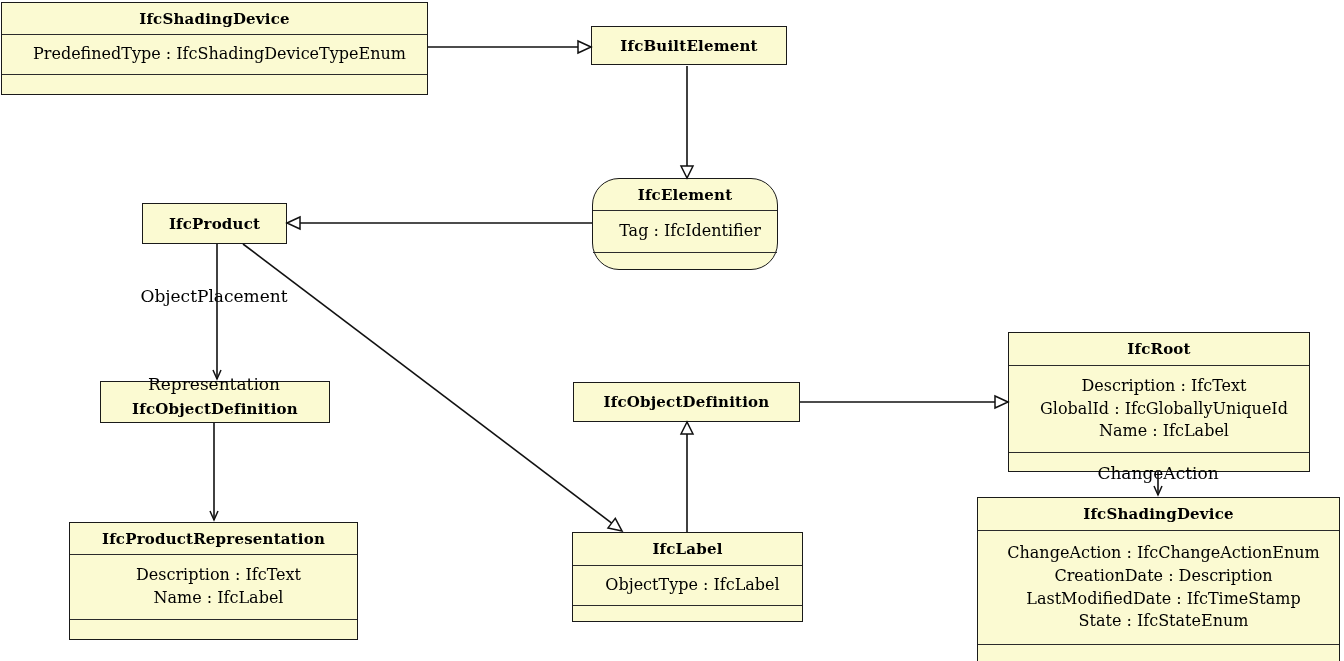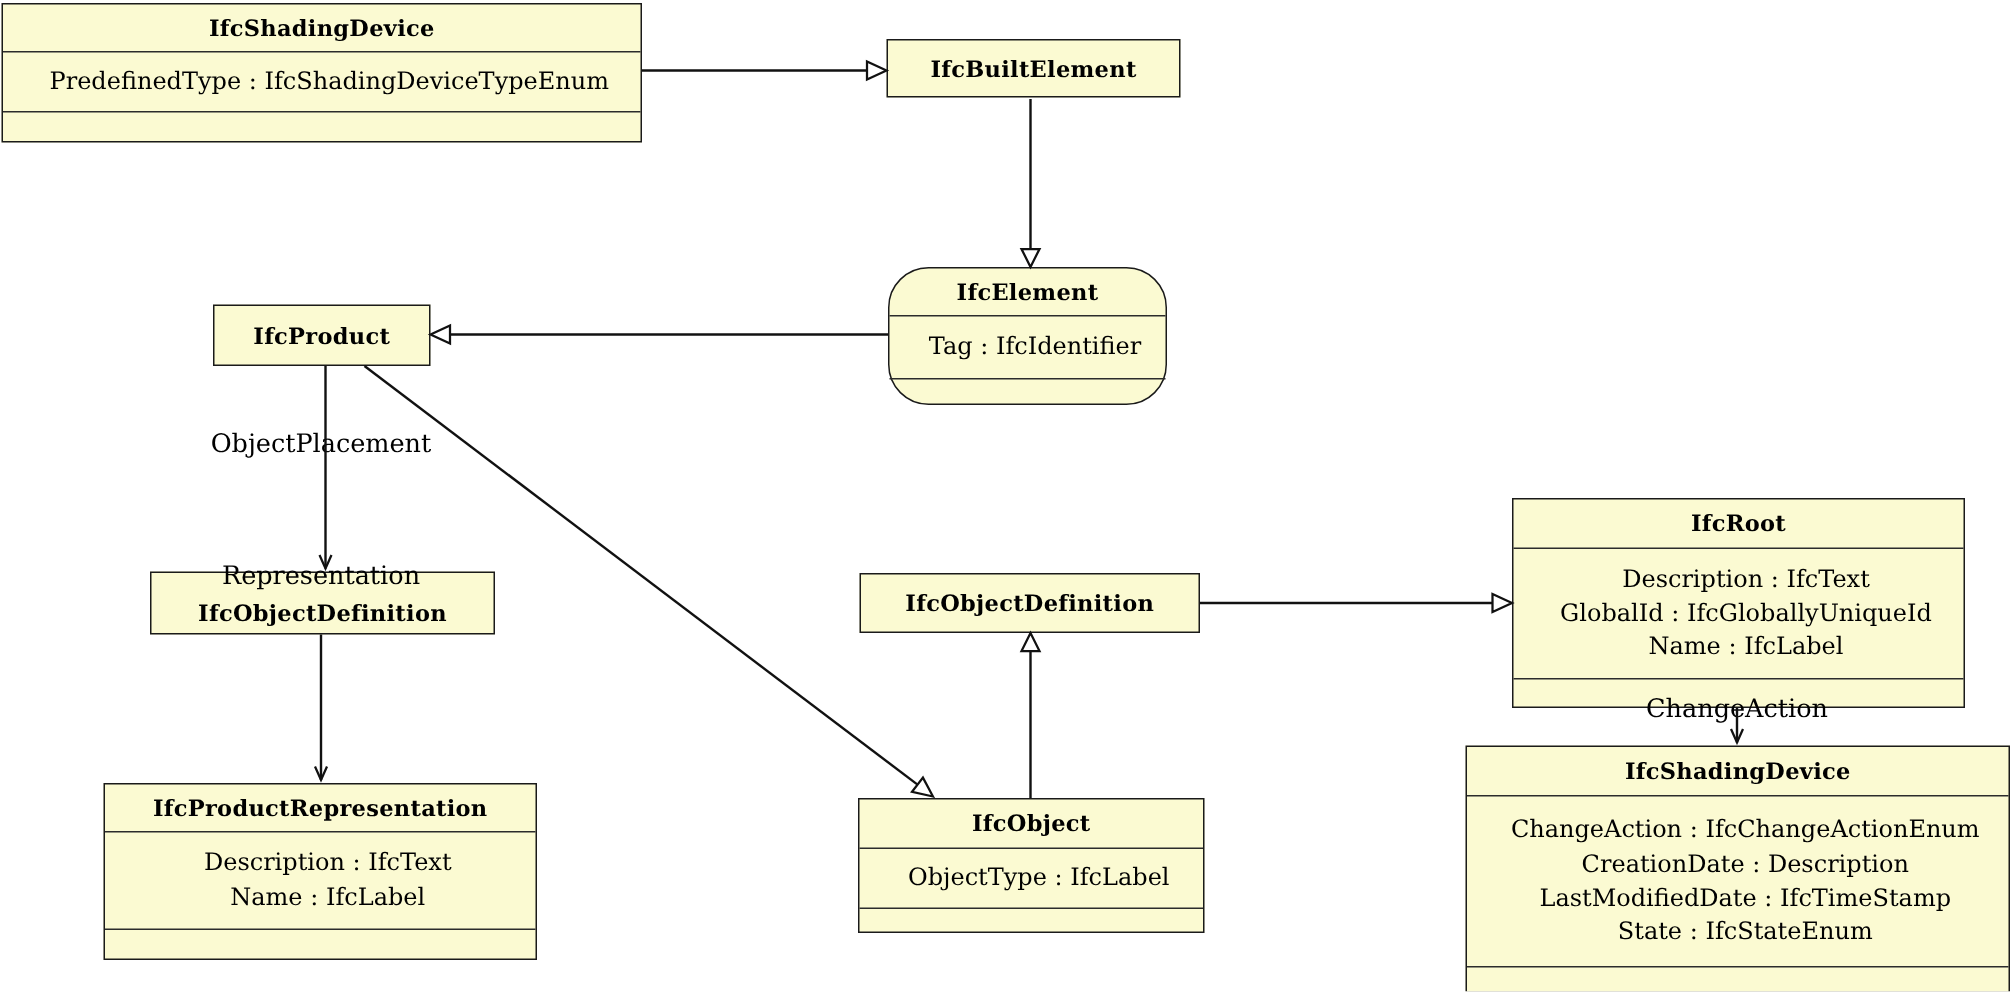--- a/index.html
+++ b/index.html
@@ -115,21 +115,21 @@
   </div>
 
   <div class="clsbox" style="left:573px; top:382px; width:227px; height:40px;">
     <div class="cmp-title" style="flex:1;">
       <span>IfcObjectDefinition</span>
     </div>
   </div>
 
   <div class="clsbox" style="left:572px; top:532px; width:231px; height:90px;">
     <div class="cmp-title" style="flex:0 0 32px;">
-      <span>IfcObject</span>
+      <span>IfcLabel</span>
     </div>
     <div class="cmp-attrs">
       <div class="attr">ObjectType : IfcLabel</div>
     </div>
     <div class="cmp-empty" style="flex:0 0 15px;"></div>
   </div>
 
   <div class="clsbox" style="left:1008px; top:332px; width:302px; height:140px;">
     <div class="cmp-title" style="flex:0 0 32px;">
       <span>IfcRoot</span>

